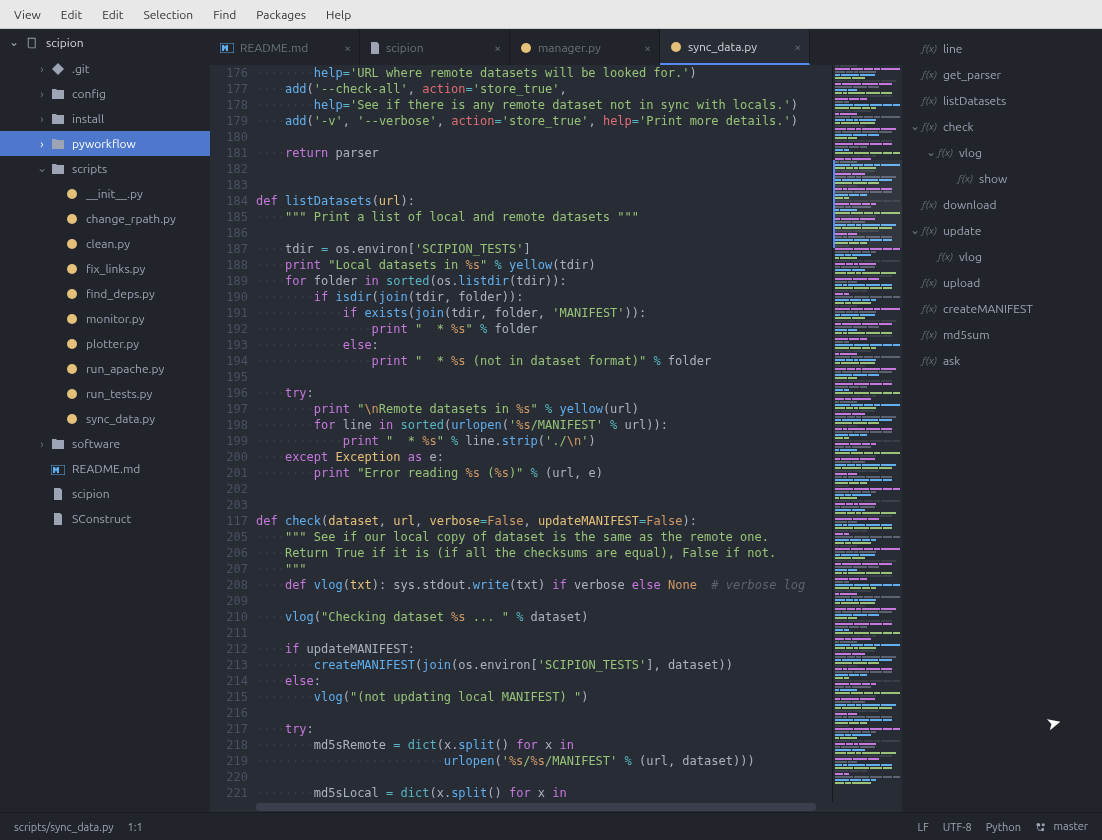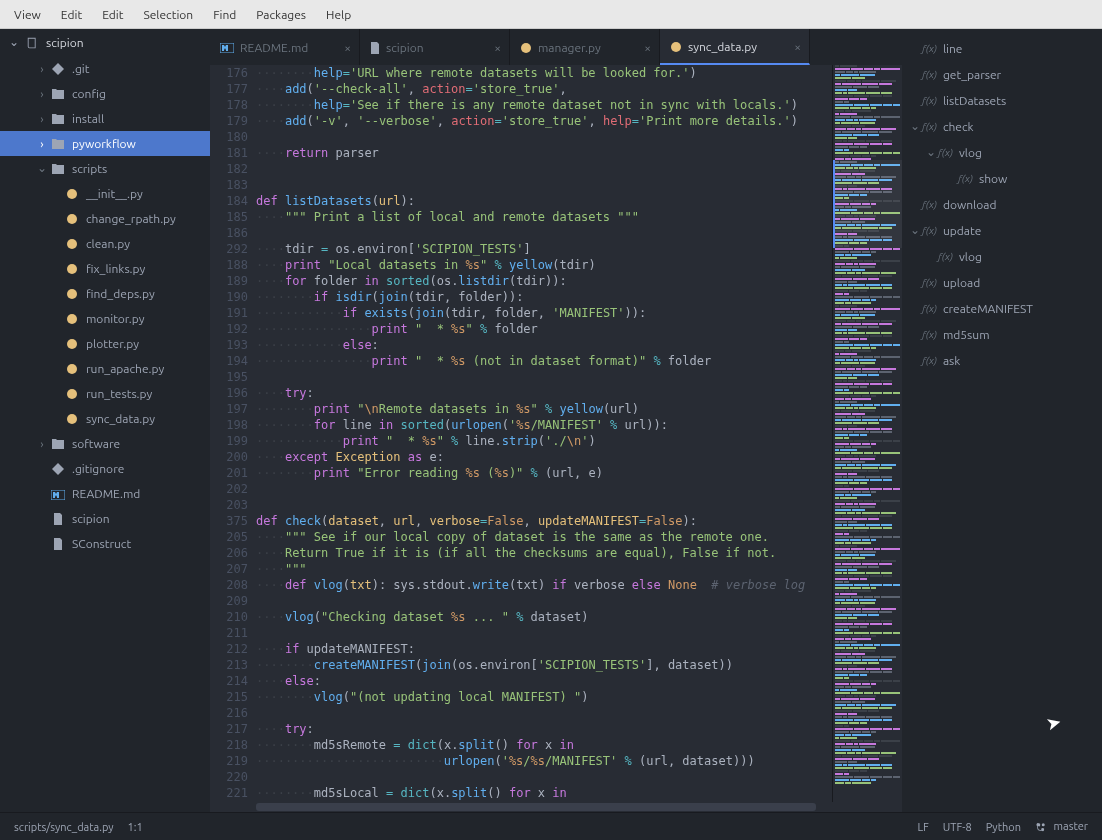--- a/index.html
+++ b/index.html
@@ -220,27 +220,20 @@
         </div>
         <div class="tree-item depth2">
           <span class="chev">›</span>
           <span class="icon folder-icon"><svg width="14" height="12" viewBox="0 0 14 12">
               <path fill="#9da5b4" d="M1 1h4l1 1h7v9H1z"></path>
             </svg></span>
           <span class="label">software</span>
         </div>
         <div class="tree-item depth2">
           <span class="chev"></span>
-          <span class="icon git-icon"><svg width="12" height="12" viewBox="0 0 12 12">
-              <path fill="#9da5b4" d="M6 0l6 6-6 6-6-6z"></path>
-            </svg></span>
-          <span class="label">.gitignore</span>
-        </div>
-        <div class="tree-item depth2">
-          <span class="chev"></span>
           <span class="icon md-icon"><svg width="14" height="10" viewBox="0 0 14 10">
               <rect width="14" height="10" fill="none" stroke="#61afef"></rect>
               <path fill="#61afef" d="M2 2h2l1 2 1-2h2v6H6V5L5 7 4 5v3H2z"></path>
             </svg></span>
           <span class="label">README.md</span>
         </div>
         <div class="tree-item depth2">
           <span class="chev"></span>
           <span class="icon file-icon"><svg width="10" height="12" viewBox="0 0 10 12">
               <path fill="#9da5b4" d="M1 0h6l2 2v10H1z"></path>
@@ -295,38 +288,38 @@
           <div class="gutter-line">177</div>
           <div class="gutter-line">178</div>
           <div class="gutter-line">179</div>
           <div class="gutter-line">180</div>
           <div class="gutter-line">181</div>
           <div class="gutter-line">182</div>
           <div class="gutter-line">183</div>
           <div class="gutter-line">184</div>
           <div class="gutter-line">185</div>
           <div class="gutter-line">186</div>
-          <div class="gutter-line">292</div>
+          <div class="gutter-line">187</div>
           <div class="gutter-line">188</div>
           <div class="gutter-line">189</div>
           <div class="gutter-line">190</div>
           <div class="gutter-line">191</div>
           <div class="gutter-line">192</div>
           <div class="gutter-line">193</div>
           <div class="gutter-line">194</div>
           <div class="gutter-line">195</div>
           <div class="gutter-line">196</div>
           <div class="gutter-line">197</div>
           <div class="gutter-line">198</div>
           <div class="gutter-line">199</div>
           <div class="gutter-line">200</div>
           <div class="gutter-line">201</div>
           <div class="gutter-line">202</div>
           <div class="gutter-line">203</div>
-          <div class="gutter-line">375</div>
+          <div class="gutter-line">117</div>
           <div class="gutter-line">205</div>
           <div class="gutter-line">206</div>
           <div class="gutter-line">207</div>
           <div class="gutter-line">208</div>
           <div class="gutter-line">209</div>
           <div class="gutter-line">210</div>
           <div class="gutter-line">211</div>
           <div class="gutter-line">212</div>
           <div class="gutter-line">213</div>
           <div class="gutter-line">214</div>

